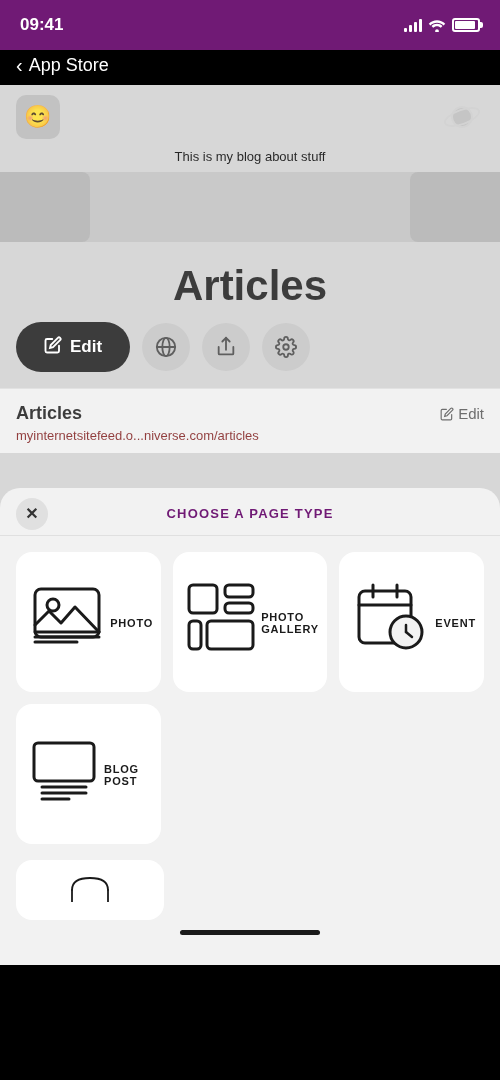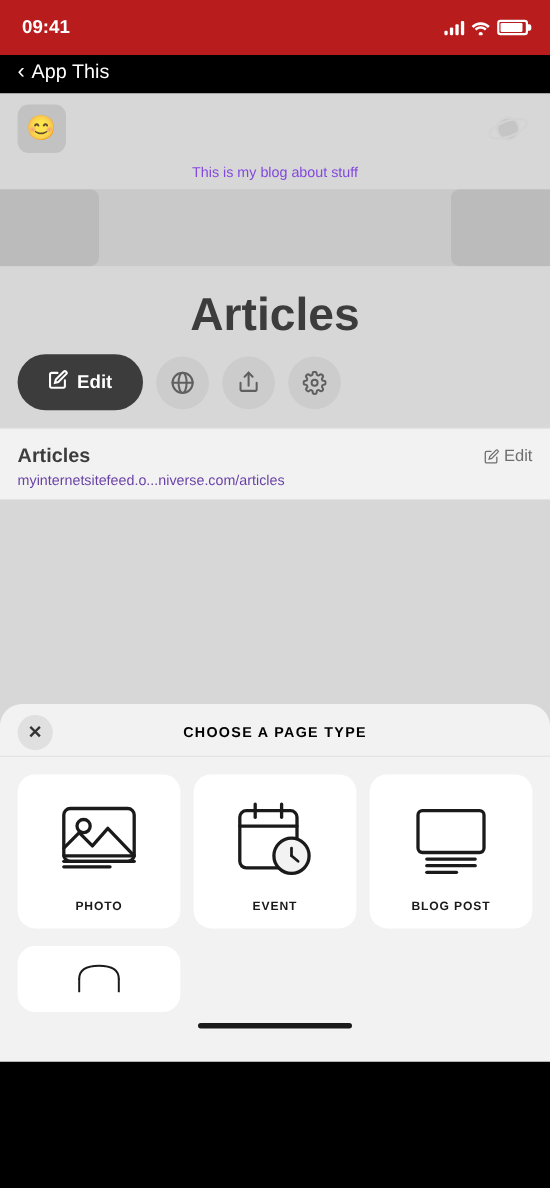--- a/index.html
+++ b/index.html
@@ -11,21 +11,21 @@
       background: #000;
       font-family: -apple-system, BlinkMacSystemFont, 'Helvetica Neue', Arial, sans-serif;
       overflow: hidden;
       position: relative;
     }
 
     
     .status-bar {
       width: 100%;
       height: 50px;
-      background: #b91c1c;
+      background: #701a75;
       display: flex;
       align-items: center;
       justify-content: space-between;
       padding: 0 20px;
       color: #fff;
     }
     .status-time {
       font-size: 17px;
       font-weight: 600;
       color: #fff;
@@ -128,21 +128,21 @@
       width: 44px;
       height: 44px;
       display: flex;
       align-items: center;
       justify-content: center;
     }
 
     .blog-subtitle {
       text-align: center;
       font-size: 13px;
-      color: #6d28d9;
+      color: #000000;
       margin: 4px 0 8px;
     }
 
     .banner-area {
       width: 100%;
       height: 70px;
       background: #c0c0c0;
       position: relative;
       overflow: hidden;
     }
@@ -231,21 +231,21 @@
     }
     .page-info-edit {
       font-size: 15px;
       color: #555;
       display: flex;
       align-items: center;
       gap: 4px;
     }
     .page-info-url {
       font-size: 13px;
-      color: #4c1d95;
+      color: #7f1d1d;
     }
 
     
     .modal-sheet {
       position: absolute;
       bottom: 0;
       left: 0;
       right: 0;
       background: #f2f2f2;
       border-radius: 20px 20px 0 0;
@@ -274,36 +274,36 @@
       cursor: pointer;
       border: none;
       font-size: 16px;
       color: #333;
       font-weight: 600;
     }
     .modal-title {
       font-size: 13px;
       font-weight: 700;
       letter-spacing: 1.2px;
-      color: #000000;
+      color: #701a75;
       text-transform: uppercase;
     }
 
     .page-types-grid {
       display: grid;
       grid-template-columns: repeat(3, 1fr);
       gap: 12px;
       padding: 16px;
     }
 
     .page-type-item {
       background: #fff;
       border-radius: 16px;
       display: flex;
-      flex-direction: column;
+      flex-direction: row;
       align-items: center;
       justify-content: flex-end;
       padding: 16px 8px 14px;
       cursor: pointer;
       min-height: 140px;
     }
     .page-type-icon {
       flex: 1;
       display: flex;
       align-items: center;
@@ -379,21 +379,21 @@
       <circle cx="12" cy="17" r="2.5"></circle>
     </svg>
     <div class="battery-icon">
       <div class="battery-fill"></div>
     </div>
   </div>
 </div>
 
 <div class="nav-bar">
   <span class="nav-back-arrow">‹</span>
-  <span class="nav-title">App This</span>
+  <span class="nav-title">App Store</span>
 </div>
 
 <div class="main-content" style="height: 880px; position: relative;">
 
   <div class="top-action-bar">
     <div class="face-icon-btn">
       <span>😊</span>
     </div>
     <div class="planet-icon-btn">
 
@@ -485,20 +485,32 @@
             <line x1="8" y1="55" x2="72" y2="55"></line>
             <line x1="8" y1="60" x2="72" y2="60"></line>
             <line x1="8" y1="65" x2="50" y2="65"></line>
           </svg>
         </div>
         <span class="page-type-label">PHOTO</span>
       </div>
 
 
 
+      <div class="page-type-item">
+        <div class="page-type-icon">
+          <svg viewBox="0 0 80 80" fill="none" stroke="#1a1a1a" stroke-width="3" stroke-linecap="round" stroke-linejoin="round">
+            <rect x="8" y="8" width="28" height="28" rx="4"></rect>
+            <rect x="44" y="8" width="28" height="12" rx="4"></rect>
+            <rect x="44" y="26" width="28" height="10" rx="4"></rect>
+            <rect x="8" y="44" width="12" height="28" rx="4"></rect>
+            <rect x="26" y="44" width="46" height="28" rx="4"></rect>
+          </svg>
+        </div>
+        <span class="page-type-label">PHOTO GALLERY</span>
+      </div>
 
       <div class="page-type-item">
         <div class="page-type-icon">
           <svg viewBox="0 0 80 80" fill="none" stroke="#1a1a1a" stroke-width="3" stroke-linecap="round" stroke-linejoin="round">
             <rect x="8" y="14" width="52" height="52" rx="6"></rect>
             <line x1="8" y1="28" x2="60" y2="28"></line>
             <line x1="22" y1="8" x2="22" y2="20"></line>
             <line x1="46" y1="8" x2="46" y2="20"></line>
 
             <circle cx="55" cy="55" r="16" fill="#f2f2f2" stroke="#1a1a1a" stroke-width="3"></circle>

